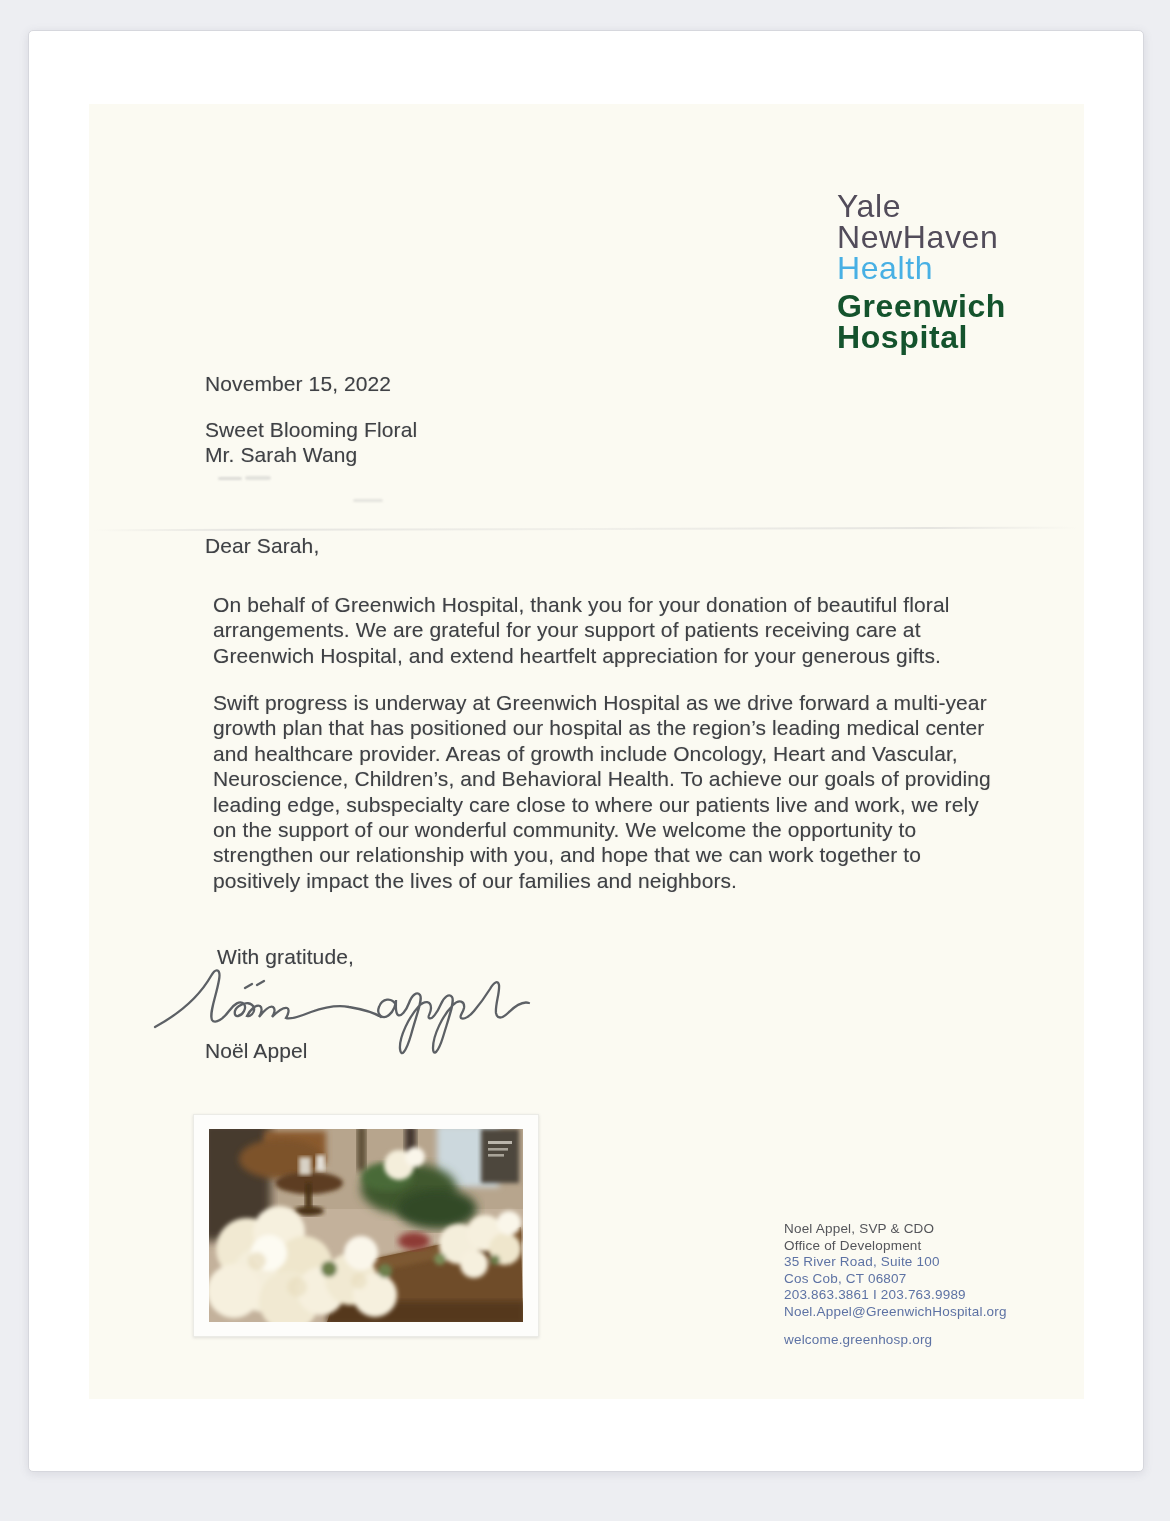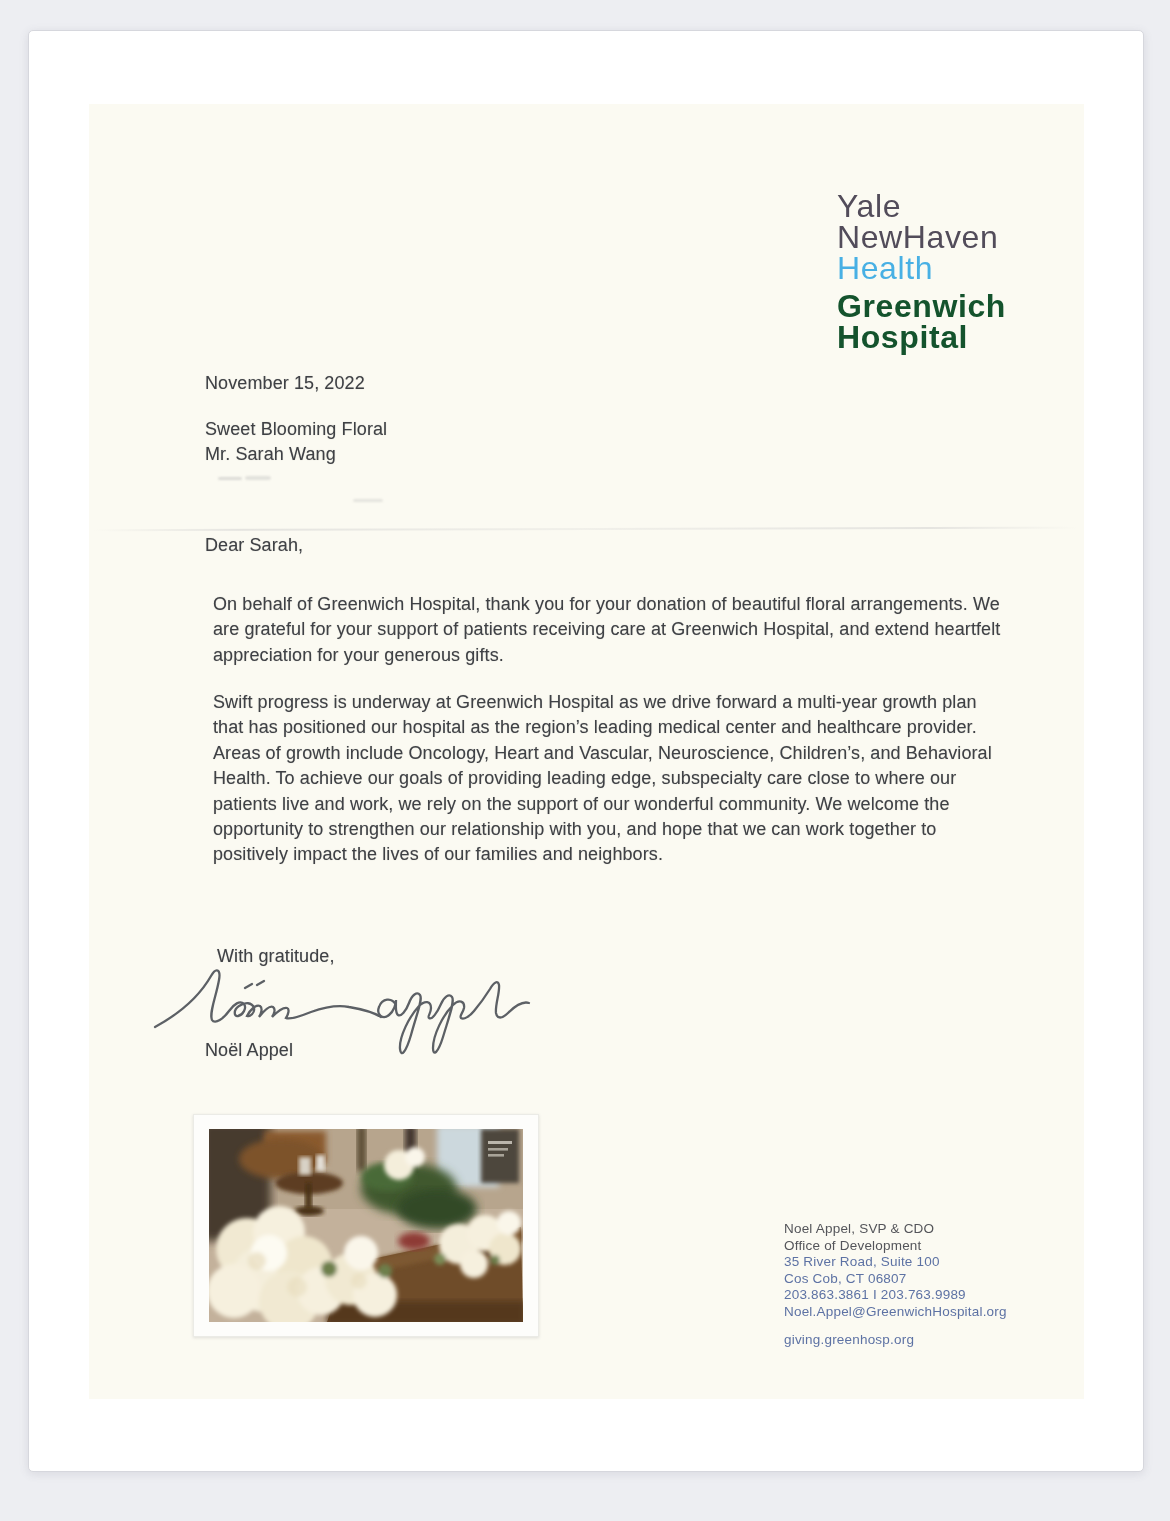--- a/index.html
+++ b/index.html
@@ -28,21 +28,21 @@
   .smudge{position:absolute;background:#8e8e92;border-radius:3px;filter:blur(1.2px);}
   .s1{left:189px;top:446px;width:24px;height:3px;opacity:.28;}
   .s2{left:216px;top:445px;width:26px;height:4px;opacity:.22;}
   .s3{left:324px;top:468px;width:30px;height:3px;opacity:.20;}
   .logo{position:absolute;left:780px;top:160px;line-height:31px;font-size:32px;letter-spacing:.6px;margin-left:28px;}
   .logo-dark{color:#524c5a;font-weight:500;}
   .logo-health{color:#48b0e4;font-weight:400;}
   .logo-gh{color:#14532d;font-weight:700;}
   .logo-gap{margin-top:7px;}
   .bodytext{
-    position:absolute;color:#3f4145;font-size:18px;line-height:25.4px;
+    position:absolute;color:#3f4145;font-size:21px;line-height:25.4px;
     text-shadow:0 0 1px rgba(63,65,69,.30);
     letter-spacing:.1px;
   }
   .date{left:176px;top:340px;}
   .recip{left:176px;top:386px;}
   .sal{left:176px;top:502px;}
   .para{left:176px;width:792px;margin:8px;}
   .p1{top:553px;}
   .p2{top:651px;}
   .p3{top:842px;}
@@ -176,16 +176,16 @@
       </svg>
     </div>
 
     <div class="contact">
       <div class="c-dark">Noel Appel, SVP &amp; CDO</div>
       <div class="c-dark">Office of Development</div>
       <div class="c-blue">35 River Road, Suite 100</div>
       <div class="c-blue">Cos Cob, CT 06807</div>
       <div class="c-blue gap1">203.863.3861 I 203.763.9989</div>
       <div class="c-blue">Noel.Appel@GreenwichHospital.org</div>
-      <div class="c-blue gap2">giving.greenhosp.org</div>
+      <div class="c-blue gap2">welcome.greenhosp.org</div>
     </div>
   </div>
 </div>
 
 </body></html>

